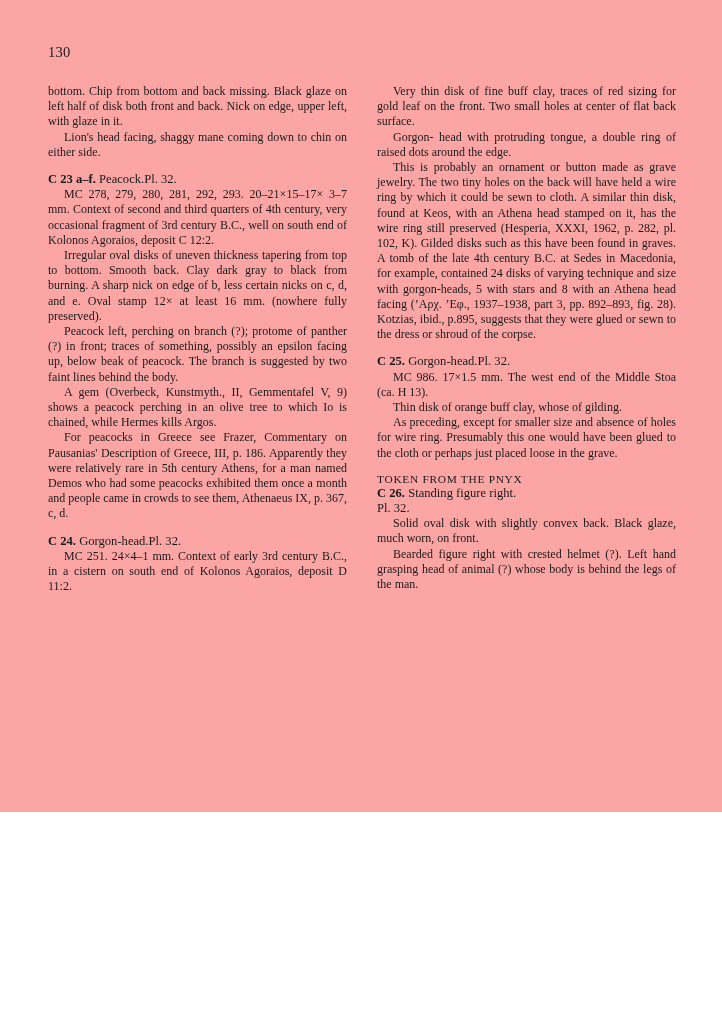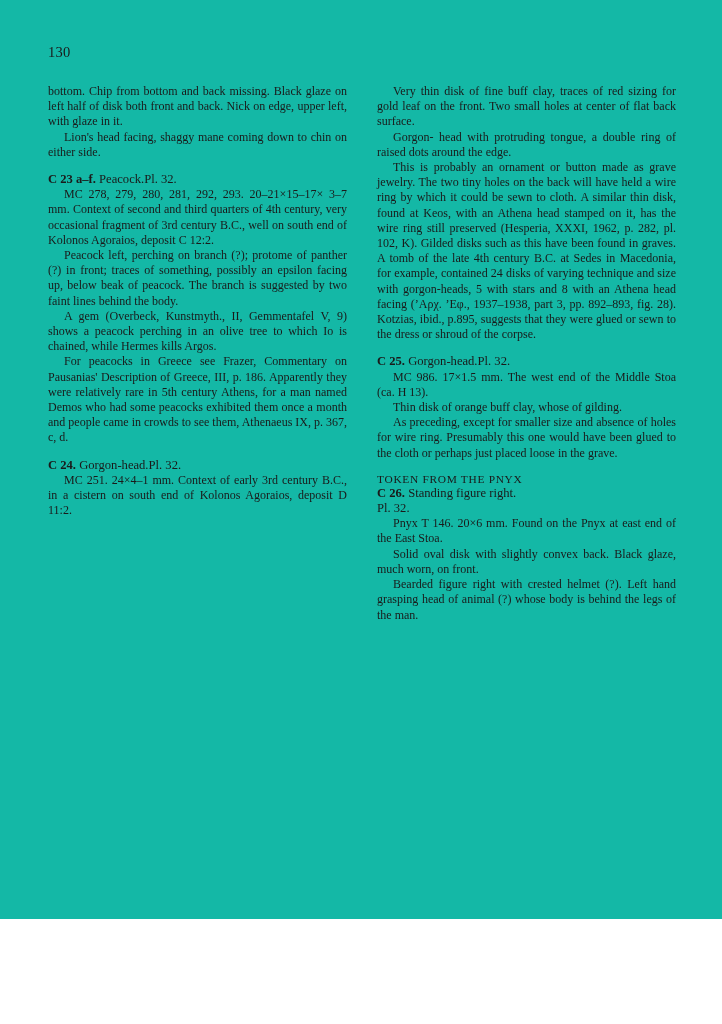--- a/index.html
+++ b/index.html
@@ -12,22 +12,22 @@
     height: 1024px;
     position: relative;
     font-family: "Liberation Serif", serif;
     color: #1a1a1a;
     overflow: hidden;
   }
   .page {
     position: absolute;
     left: 0; top: 0;
     width: 722px;
-    height: 919px;
-    background: #14b8a6;
+    height: 812px;
+    background: #fca5a5;
   }
   .header {
     position: absolute;
     left: 48px;
     top: 44px;
     width: 626px;
     height: 22px;
   }
   .folio {
     position: absolute;
@@ -113,20 +113,21 @@
 
       <div class="entry">
         <span class="entry-left">
           <span class="catno">C 23 a–f.</span>
           <span>Peacock.</span>
         </span>
         <span class="entry-right">Pl. 32.</span>
       </div>
 
       <p class="indent">MC 278, 279, 280, 281, 292, 293. 20–21×15–17× 3–7 mm. Context of second and third quarters of 4th century, very occasional fragment of 3rd century B.C., well on south end of Kolonos Agoraios, deposit C 12:2.</p>
+      <p class="indent">Irregular oval disks of uneven thickness tapering from top to bottom. Smooth back. Clay dark gray to black from burning. A sharp nick on edge of b, less certain nicks on c, d, and e. Oval stamp 12× at least 16 mm. (nowhere fully preserved).</p>
       <p class="indent">Peacock left, perching on branch (?); protome of panther (?) in front; traces of something, possibly an epsilon facing up, below beak of peacock. The branch is suggested by two faint lines behind the body.</p>
       <p class="indent">A gem (Overbeck, Kunstmyth., II, Gemmentafel V, 9) shows a peacock perching in an olive tree to which Io is chained, while Hermes kills Argos.</p>
       <p class="indent">For peacocks in Greece see Frazer, Commentary on Pausanias' Description of Greece, III, p. 186. Apparently they were relatively rare in 5th century Athens, for a man named Demos who had some peacocks exhibited them once a month and people came in crowds to see them, Athenaeus IX, p. 367, c, d.</p>
 
       <div class="entry">
         <span class="entry-left">
           <span class="catno">C 24.</span>
           <span>Gorgon-head.</span>
         </span>
         <span class="entry-right">Pl. 32.</span>
@@ -157,20 +158,19 @@
       <div class="smallcaps">Token from the Pnyx</div>
 
       <div class="entry gap">
         <span class="entry-left">
           <span class="catno">C 26.</span>
           <span>Standing figure right.</span>
         </span>
         <span class="entry-right">Pl. 32.</span>
       </div>
 
-      <p class="indent">Pnyx T 146. 20×6 mm. Found on the Pnyx at east end of the East Stoa.</p>
       <p class="indent">Solid oval disk with slightly convex back. Black glaze, much worn, on front.</p>
       <p class="indent">Bearded figure right with crested helmet (?). Left hand grasping head of animal (?) whose body is behind the legs of the man.</p>
 
     </div>
 
   </div>
 </div>
 
 </body></html>

